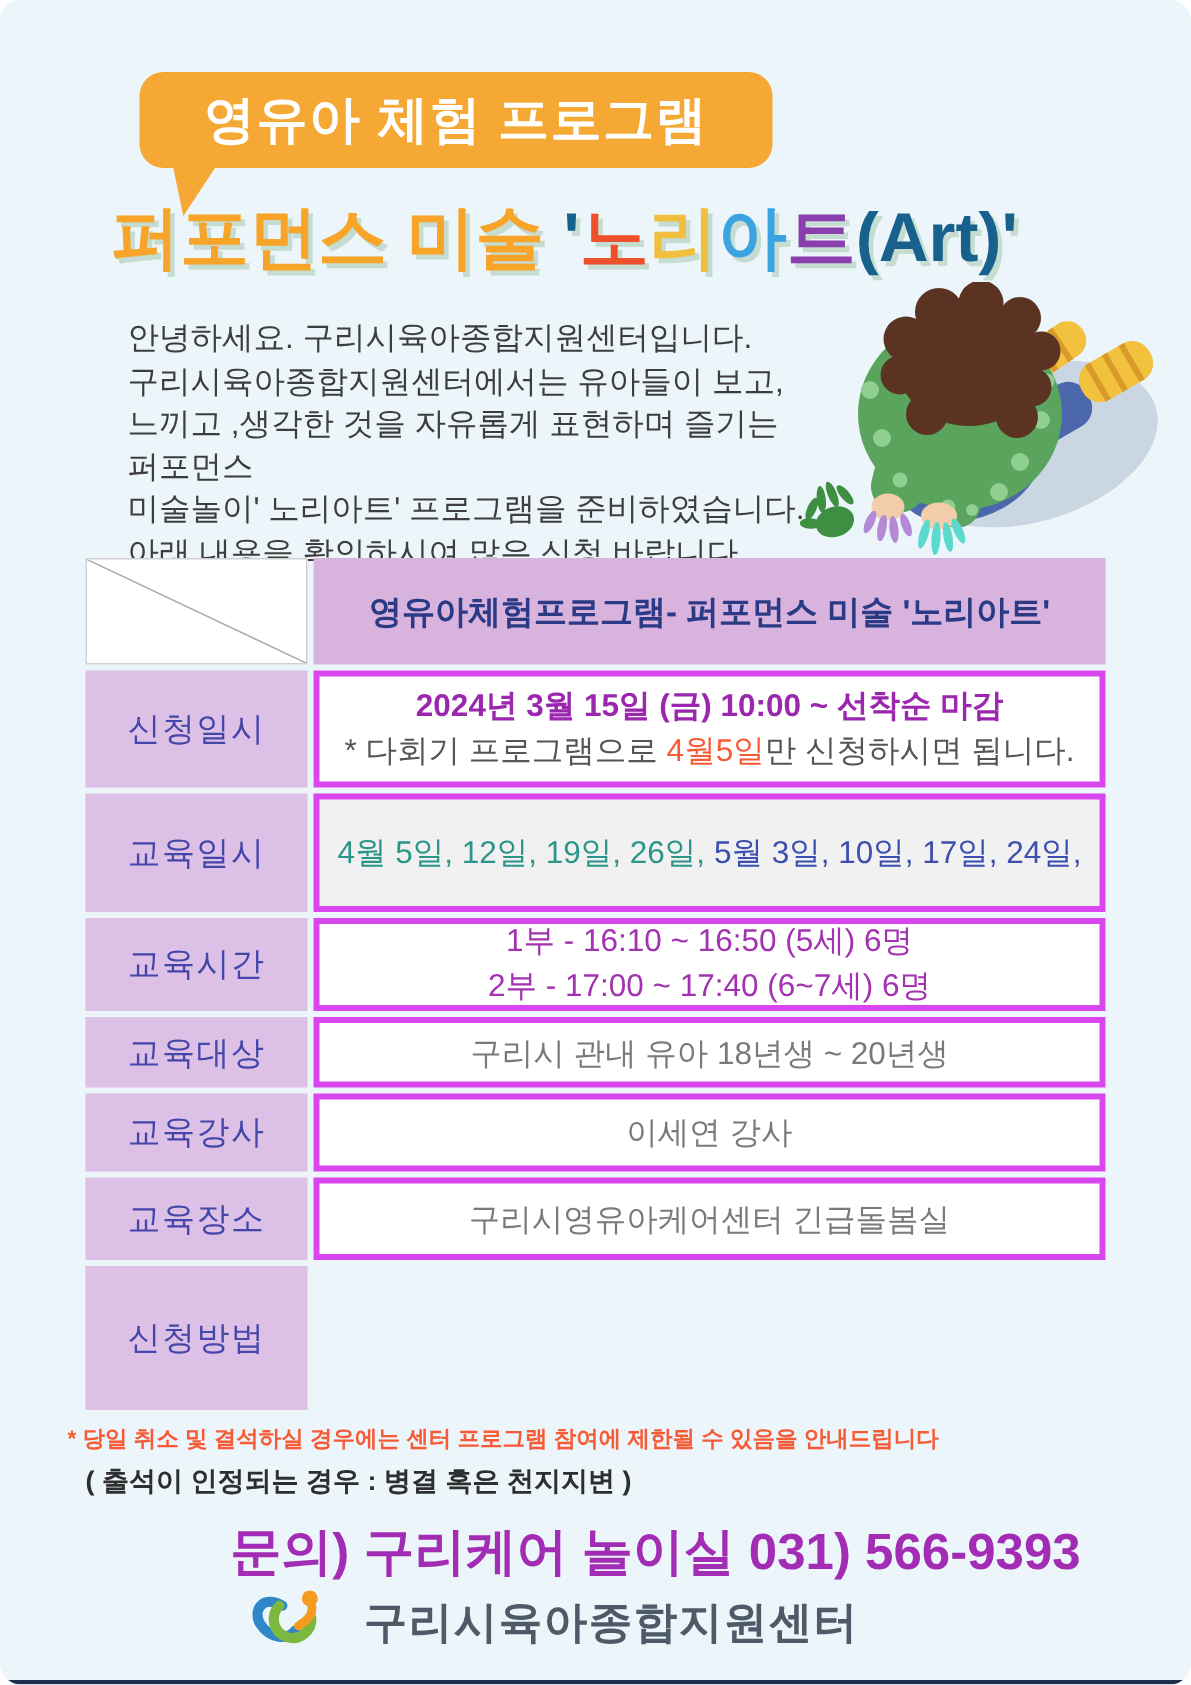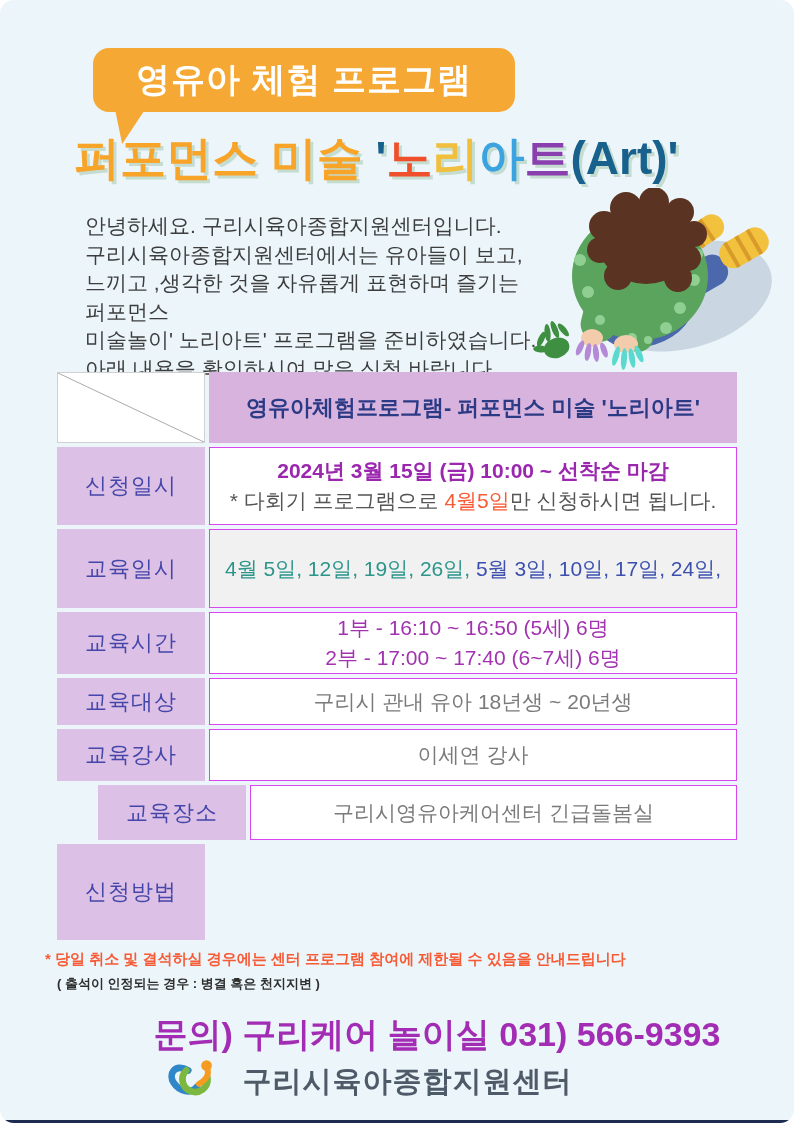--- a/index.html
+++ b/index.html
@@ -27,39 +27,39 @@
   .intro{position:absolute;left:85px;top:212px;width:460px;font-size:21px;line-height:28.5px;color:#3d3d3d;}
 
   
   .illustration{position:absolute;left:528px;top:188px;width:262px;height:196px;}
 
   
   .board{position:absolute;left:57px;top:372px;width:680px;}
   .row{display:flex;margin-bottom:4px;}
   .lcell{width:148px;flex:0 0 148px;background:#ddc0e6;display:flex;align-items:center;justify-content:center;margin-right:4px;}
   .lcell span{color:#4446a9;font-size:22px;font-weight:500;letter-spacing:1px;}
-  .ccell{flex:1;background:#ffffff;border:1px solid #d946ef;display:flex;flex-direction:column;
+  .ccell{flex:1;background:#ffffff;border:4px solid #d946ef;display:flex;flex-direction:column;
     align-items:center;justify-content:center;font-size:21px;color:#7a7a7a;text-align:center;box-sizing:border-box;}
   .diag-cell{background:#ffffff;border:1px solid #d0d0d0;position:relative;box-sizing:border-box;}
   .hdr-cell{background:#d8b3de;border:none;}
   .hdr-cell span{color:#2b3a85;font-size:22px;font-weight:700;}
   .gray-bg{background:#f1f1f1;}
   .c-purple{color:#9b27af;}
   .c-orangered{color:#f75b35;}
   .c-teal{color:#2b958a;}
   .c-indigo{color:#3c4fae;}
   .c-magenta{color:#a232b0;}
   .c-gray2{color:#555555;}
   .dates-line{line-height:30px;}
   .time-line{line-height:30px;}
   .method-cell{align-items:flex-start;text-align:left;padding:10px 14px;color:#6e6e6e;line-height:36px;font-size:21px;}
 
   
   .notice1{position:absolute;left:45px;top:950px;font-size:15px;font-weight:700;color:#f75b35;white-space:nowrap;text-align:right;}
-  .notice2{position:absolute;left:57px;top:975px;font-size:13px;font-weight:700;color:#2e2e2e;white-space:nowrap;}
+  .notice2{position:absolute;left:57px;top:975px;font-size:18px;font-weight:700;color:#2e2e2e;white-space:nowrap;}
   .contact{position:absolute;left:80px;top:1012px;width:714px;text-align:center;font-size:34px;font-weight:700;color:#a22cb4;}
   .logo-row{position:absolute;left:0;top:1055px;width:735px;display:flex;align-items:center;justify-content:center;gap:18px;}
   .logo-text{font-size:29px;font-weight:700;color:#4e5a68;letter-spacing:1px;}
   .bottom-line{position:absolute;left:0;bottom:0;width:794px;height:3px;background:#1d2c4e;}
 </style>
 </head>
 <body>
 
 <div class="page">
 
@@ -212,21 +212,21 @@
 
     <div class="row" style="height:52px;">
       <div class="lcell">
         <span>교육강사</span>
       </div>
       <div class="ccell">
         <div>이세연 강사</div>
       </div>
     </div>
 
-    <div class="row" style="height:55px;margin-left:41px;">
+    <div class="row" style="height:55px;">
       <div class="lcell">
         <span>교육장소</span>
       </div>
       <div class="ccell">
         <div>구리시영유아케어센터 긴급돌봄실</div>
       </div>
     </div>
 
     <div class="row" style="height:96px;margin-bottom:0;">
       <div class="lcell">

